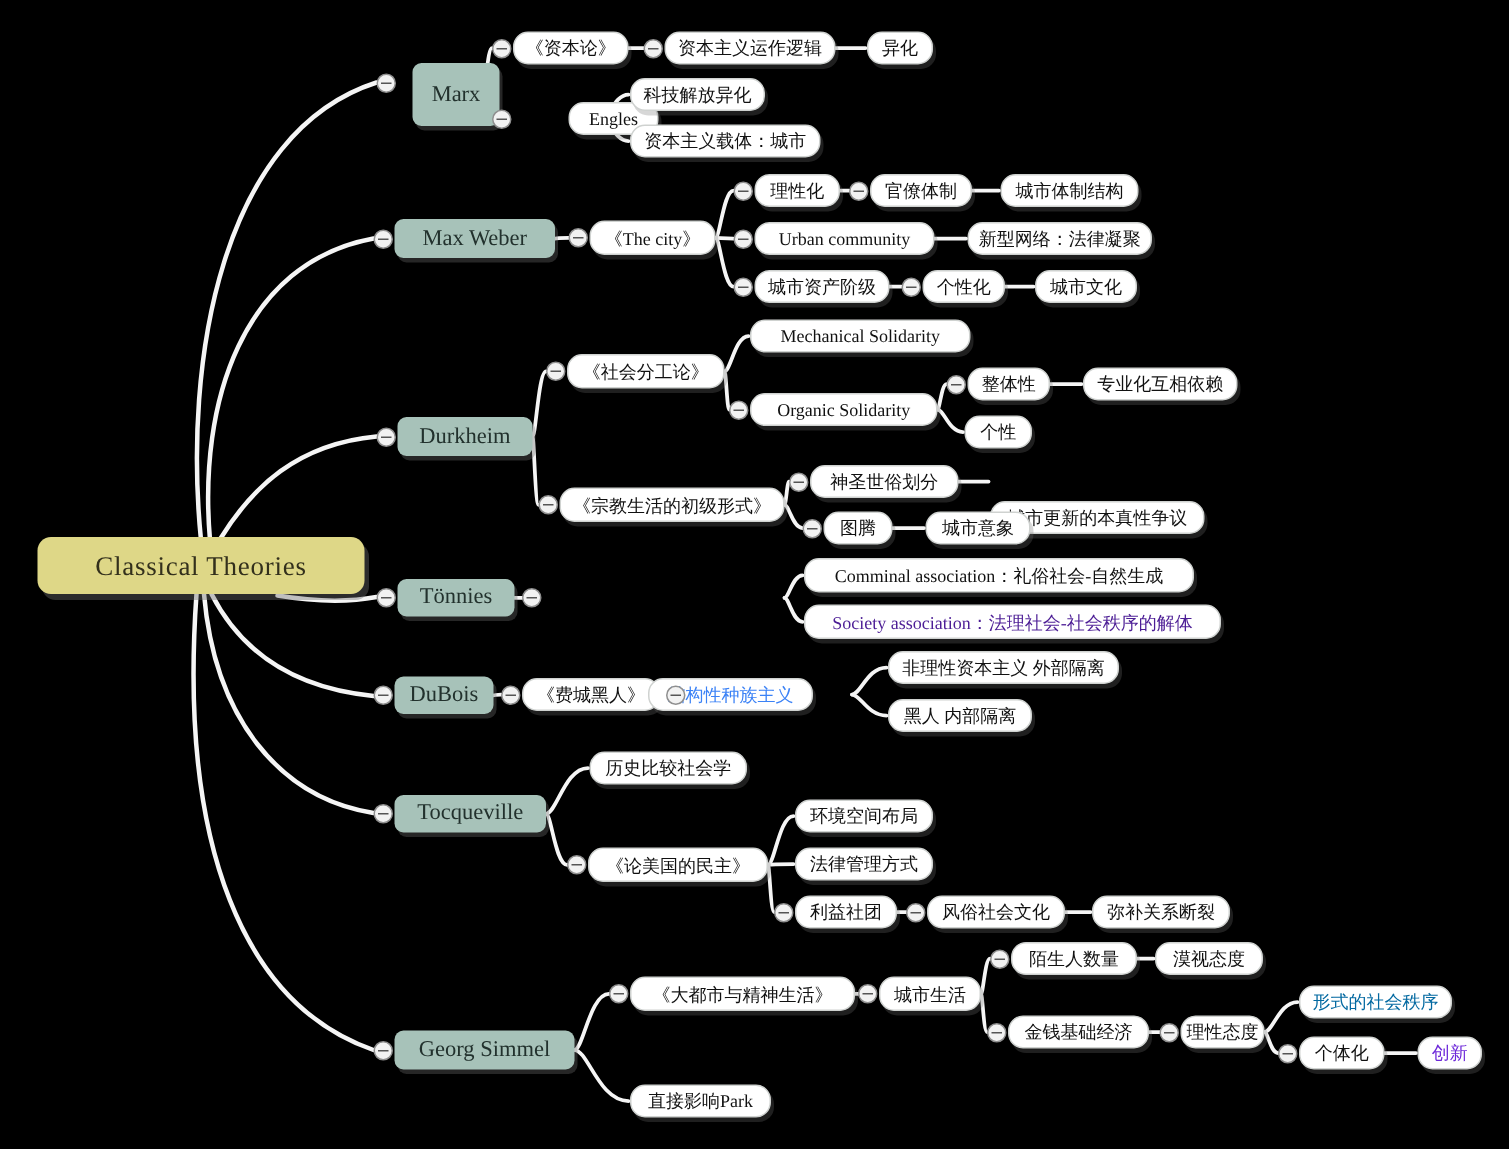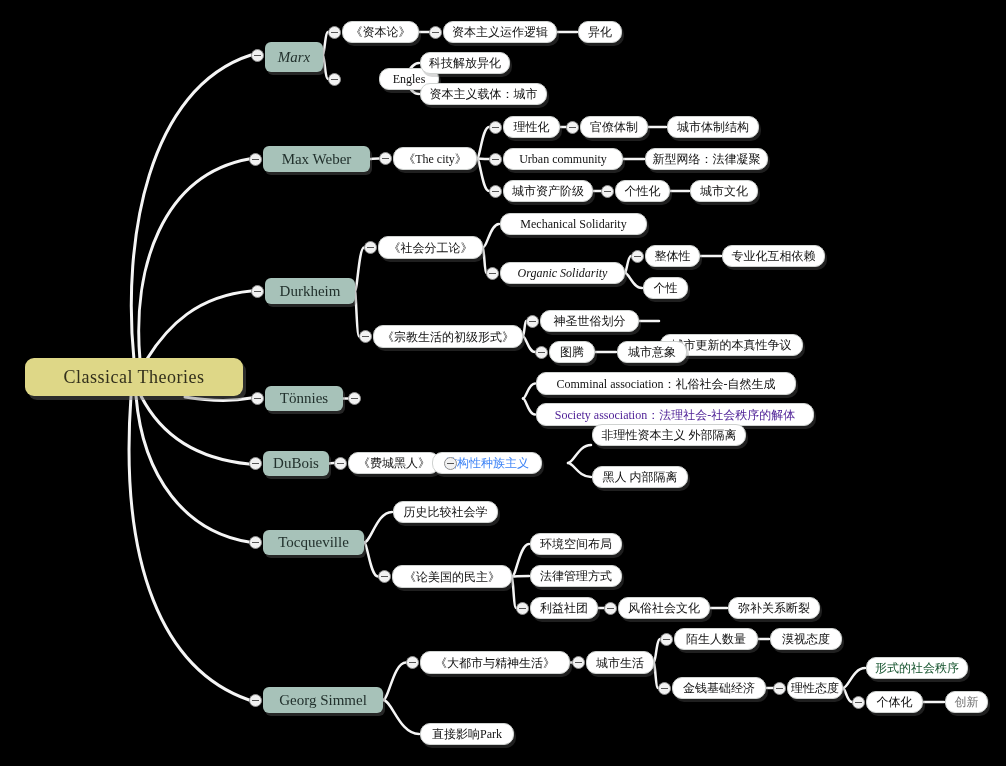--- a/index.html
+++ b/index.html
@@ -81,21 +81,21 @@
       <path stroke-width="2.5" d="M 654,662.5 C 655.5,662.5 656.7,639 660,639" fill="none" stroke="#f5f5f5" stroke-linecap="round"></path>
       <path stroke-width="2.5" d="M 758,639 C 760.75,639 762.95,639 769,639" fill="none" stroke="#f5f5f5" stroke-linecap="round"></path>
       <path stroke-width="2.5" d="M 654,662.5 C 655,662.5 655.8,688 658,688" fill="none" stroke="#f5f5f5" stroke-linecap="round"></path>
       <path stroke-width="2.5" d="M 766,688 C 767.75,688 769.15,688 773,688" fill="none" stroke="#f5f5f5" stroke-linecap="round"></path>
       <path stroke-width="2.5" d="M 843,688 C 848.5,688 852.9,668 865,668" fill="none" stroke="#f5f5f5" stroke-linecap="round"></path>
       <path stroke-width="2.5" d="M 843,688 C 845.25,688 847.05,702 852,702" fill="none" stroke="#f5f5f5" stroke-linecap="round"></path>
       <path stroke-width="2.5" d="M 923,702 C 928.25,702 932.45,702 944,702" fill="none" stroke="#f5f5f5" stroke-linecap="round"></path>
       <path stroke-width="2.5" d="M 383,700 C 392,700 399.2,734 419,734" fill="none" stroke="#f5f5f5" stroke-linecap="round"></path>
     </svg>
 <div class="node kind-root" style="left: 25px; top: 358px; width: 218px; height: 38px; background: rgb(222, 215, 135); color: rgb(51, 48, 28);">Classical Theories</div>
-    <div class="node kind-branch" style="left: 265px; top: 42px; width: 58px; height: 30px; background: rgb(167, 194, 185); color: rgb(34, 49, 45); font-style: italic;">Marx</div>
+    <div class="node kind-branch" style="left: 275px; top: 42px; width: 58px; height: 42px; background: rgb(167, 194, 185); color: rgb(34, 49, 45);">Marx</div>
     <div class="toggle" style="left: 251px; top: 48.5px; background: rgb(242, 242, 242); border: 1.4px solid rgb(143, 143, 143);">
       <div class="minus" style="border-top-color: rgb(85, 85, 85);"></div>
     </div>
     <div class="node kind-branch" style="left: 263px; top: 146px; width: 107px; height: 26px; background: rgb(167, 194, 185); color: rgb(34, 49, 45);">Max Weber</div>
     <div class="toggle" style="left: 249px; top: 152.5px; background: rgb(242, 242, 242); border: 1.4px solid rgb(143, 143, 143);">
       <div class="minus" style="border-top-color: rgb(85, 85, 85);"></div>
     </div>
     <div class="node kind-branch" style="left: 265px; top: 278px; width: 90px; height: 26px; background: rgb(167, 194, 185); color: rgb(34, 49, 45);">Durkheim</div>
     <div class="toggle" style="left: 251px; top: 284.5px; background: rgb(242, 242, 242); border: 1.4px solid rgb(143, 143, 143);">
       <div class="minus" style="border-top-color: rgb(85, 85, 85);"></div>
@@ -156,21 +156,21 @@
     <div class="node kind-sub" style="left: 615px; top: 180px; width: 55px; height: 22px; background: rgb(255, 255, 255); color: rgb(17, 17, 17); border-color: rgb(207, 210, 208);">个性化</div>
     <div class="toggle" style="left: 601px; top: 184.5px; background: rgb(242, 242, 242); border: 1.4px solid rgb(143, 143, 143);">
       <div class="minus" style="border-top-color: rgb(85, 85, 85);"></div>
     </div>
     <div class="node kind-sub" style="left: 690px; top: 180px; width: 68px; height: 22px; background: rgb(255, 255, 255); color: rgb(17, 17, 17); border-color: rgb(207, 210, 208);">城市文化</div>
     <div class="node kind-sub" style="left: 378px; top: 236px; width: 105px; height: 23px; background: rgb(255, 255, 255); color: rgb(17, 17, 17); border-color: rgb(207, 210, 208);">《社会分工论》</div>
     <div class="toggle" style="left: 364px; top: 241px; background: rgb(242, 242, 242); border: 1.4px solid rgb(143, 143, 143);">
       <div class="minus" style="border-top-color: rgb(85, 85, 85);"></div>
     </div>
     <div class="node kind-sub" style="left: 500px; top: 213px; width: 147px; height: 22px; background: rgb(255, 255, 255); color: rgb(17, 17, 17); border-color: rgb(207, 210, 208);">Mechanical Solidarity</div>
-    <div class="node kind-sub" style="left: 500px; top: 262px; width: 125px; height: 22px; background: rgb(255, 255, 255); color: rgb(17, 17, 17); border-color: rgb(207, 210, 208); font-style: italic;">Organic Solidarity</div>
+    <div class="node kind-sub" style="left: 500px; top: 262px; width: 125px; height: 22px; background: rgb(255, 255, 255); color: rgb(17, 17, 17); border-color: rgb(207, 210, 208);">Organic Solidarity</div>
     <div class="toggle" style="left: 486px; top: 266.5px; background: rgb(242, 242, 242); border: 1.4px solid rgb(143, 143, 143);">
       <div class="minus" style="border-top-color: rgb(85, 85, 85);"></div>
     </div>
     <div class="node kind-sub" style="left: 645px; top: 245px; width: 55px; height: 22px; background: rgb(255, 255, 255); color: rgb(17, 17, 17); border-color: rgb(207, 210, 208);">整体性</div>
     <div class="toggle" style="left: 631px; top: 249.5px; background: rgb(242, 242, 242); border: 1.4px solid rgb(143, 143, 143);">
       <div class="minus" style="border-top-color: rgb(85, 85, 85);"></div>
     </div>
     <div class="node kind-sub" style="left: 722px; top: 245px; width: 103px; height: 22px; background: rgb(255, 255, 255); color: rgb(17, 17, 17); border-color: rgb(207, 210, 208);">专业化互相依赖</div>
     <div class="node kind-sub" style="left: 643px; top: 277px; width: 45px; height: 22px; background: rgb(255, 255, 255); color: rgb(17, 17, 17); border-color: rgb(207, 210, 208);">个性</div>
     <div class="node kind-sub" style="left: 373px; top: 325px; width: 150px; height: 23px; background: rgb(255, 255, 255); color: rgb(17, 17, 17); border-color: rgb(207, 210, 208);">《宗教生活的初级形式》</div>
@@ -193,21 +193,21 @@
     <div class="node kind-sub" style="left: 536px; top: 372px; width: 260px; height: 23px; background: rgb(255, 255, 255); color: rgb(17, 17, 17); border-color: rgb(207, 210, 208);">Comminal association：礼俗社会-自然生成</div>
     <div class="node kind-sub" style="left: 536px; top: 403px; width: 278px; height: 23px; background: rgb(255, 255, 255); color: #4c1d95; border-color: rgb(207, 210, 208);">Society association：法理社会-社会秩序的解体</div>
     <div class="node kind-sub" style="left: 348px; top: 452px; width: 92px; height: 22px; background: rgb(255, 255, 255); color: rgb(17, 17, 17); border-color: rgb(207, 210, 208);">《费城黑人》</div>
     <div class="toggle" style="left: 334px; top: 456.5px; background: rgb(242, 242, 242); border: 1.4px solid rgb(143, 143, 143);">
       <div class="minus" style="border-top-color: rgb(85, 85, 85);"></div>
     </div>
     <div class="node kind-sub" style="left: 432px; top: 452px; width: 110px; height: 22px; background: rgb(255, 255, 255); color: #3b82f6; border-color: rgb(207, 210, 208);">结构性种族主义</div>
     <div class="toggle" style="left: 444px; top: 456.5px; background: rgb(242, 242, 242); border: 1.4px solid rgb(143, 143, 143);">
       <div class="minus" style="border-top-color: rgb(85, 85, 85);"></div>
     </div>
-    <div class="node kind-sub" style="left: 592px; top: 424px; width: 154px; height: 22px; background: rgb(255, 255, 255); color: rgb(17, 17, 17); border-color: rgb(207, 210, 208);">非理性资本主义 外部隔离</div>
+    <div class="node kind-sub" style="left: 592px; top: 434px; width: 154px; height: 22px; background: rgb(255, 255, 255); color: rgb(17, 17, 17); border-color: rgb(207, 210, 208);">非理性资本主义 外部隔离</div>
     <div class="node kind-sub" style="left: 592px; top: 466px; width: 96px; height: 22px; background: rgb(255, 255, 255); color: rgb(17, 17, 17); border-color: rgb(207, 210, 208);">黑人 内部隔离</div>
     <div class="node kind-sub" style="left: 393px; top: 501px; width: 105px; height: 22px; background: rgb(255, 255, 255); color: rgb(17, 17, 17); border-color: rgb(207, 210, 208);">历史比较社会学</div>
     <div class="node kind-sub" style="left: 392px; top: 565px; width: 120px; height: 23px; background: rgb(255, 255, 255); color: rgb(17, 17, 17); border-color: rgb(207, 210, 208);">《论美国的民主》</div>
     <div class="toggle" style="left: 378px; top: 570px; background: rgb(242, 242, 242); border: 1.4px solid rgb(143, 143, 143);">
       <div class="minus" style="border-top-color: rgb(85, 85, 85);"></div>
     </div>
     <div class="node kind-sub" style="left: 530px; top: 533px; width: 92px; height: 22px; background: rgb(255, 255, 255); color: rgb(17, 17, 17); border-color: rgb(207, 210, 208);">环境空间布局</div>
     <div class="node kind-sub" style="left: 530px; top: 565px; width: 92px; height: 22px; background: rgb(255, 255, 255); color: rgb(17, 17, 17); border-color: rgb(207, 210, 208);">法律管理方式</div>
     <div class="node kind-sub" style="left: 530px; top: 597px; width: 68px; height: 22px; background: rgb(255, 255, 255); color: rgb(17, 17, 17); border-color: rgb(207, 210, 208);">利益社团</div>
     <div class="toggle" style="left: 516px; top: 601.5px; background: rgb(242, 242, 242); border: 1.4px solid rgb(143, 143, 143);">
@@ -232,20 +232,20 @@
     </div>
     <div class="node kind-sub" style="left: 770px; top: 628px; width: 72px; height: 22px; background: rgb(255, 255, 255); color: rgb(17, 17, 17); border-color: rgb(207, 210, 208);">漠视态度</div>
     <div class="node kind-sub" style="left: 672px; top: 677px; width: 94px; height: 22px; background: rgb(255, 255, 255); color: rgb(17, 17, 17); border-color: rgb(207, 210, 208);">金钱基础经济</div>
     <div class="toggle" style="left: 658px; top: 681.5px; background: rgb(242, 242, 242); border: 1.4px solid rgb(143, 143, 143);">
       <div class="minus" style="border-top-color: rgb(85, 85, 85);"></div>
     </div>
     <div class="node kind-sub" style="left: 787px; top: 677px; width: 56px; height: 22px; background: rgb(255, 255, 255); color: rgb(17, 17, 17); border-color: rgb(207, 210, 208);">理性态度</div>
     <div class="toggle" style="left: 773px; top: 681.5px; background: rgb(242, 242, 242); border: 1.4px solid rgb(143, 143, 143);">
       <div class="minus" style="border-top-color: rgb(85, 85, 85);"></div>
     </div>
-    <div class="node kind-sub" style="left: 866px; top: 657px; width: 102px; height: 22px; background: rgb(255, 255, 255); color: #14532d; border-color: rgb(207, 210, 208);">形式的社会秩序</div>
+    <div class="node kind-sub" style="left: 866px; top: 657px; width: 102px; height: 22px; background: rgb(255, 255, 255); color: #0369a1; border-color: rgb(207, 210, 208);">形式的社会秩序</div>
     <div class="node kind-sub" style="left: 866px; top: 691px; width: 57px; height: 22px; background: rgb(255, 255, 255); color: rgb(17, 17, 17); border-color: rgb(207, 210, 208);">个体化</div>
     <div class="toggle" style="left: 852px; top: 695.5px; background: rgb(242, 242, 242); border: 1.4px solid rgb(143, 143, 143);">
       <div class="minus" style="border-top-color: rgb(85, 85, 85);"></div>
     </div>
-    <div class="node kind-sub" style="left: 945px; top: 691px; width: 43px; height: 22px; background: rgb(255, 255, 255); color: #737373; border-color: rgb(207, 210, 208);">创新</div>
+    <div class="node kind-sub" style="left: 945px; top: 691px; width: 43px; height: 22px; background: rgb(255, 255, 255); color: #6d28d9; border-color: rgb(207, 210, 208);">创新</div>
     <div class="node kind-sub" style="left: 420px; top: 723px; width: 94px; height: 22px; background: rgb(255, 255, 255); color: rgb(17, 17, 17); border-color: rgb(207, 210, 208);">直接影响Park</div>
   </div>
 
 </body></html>

